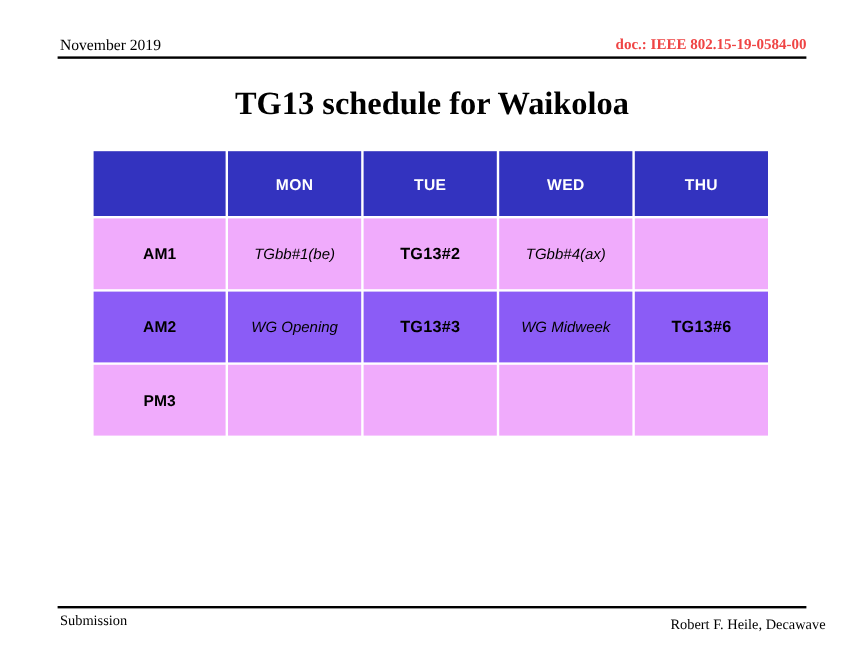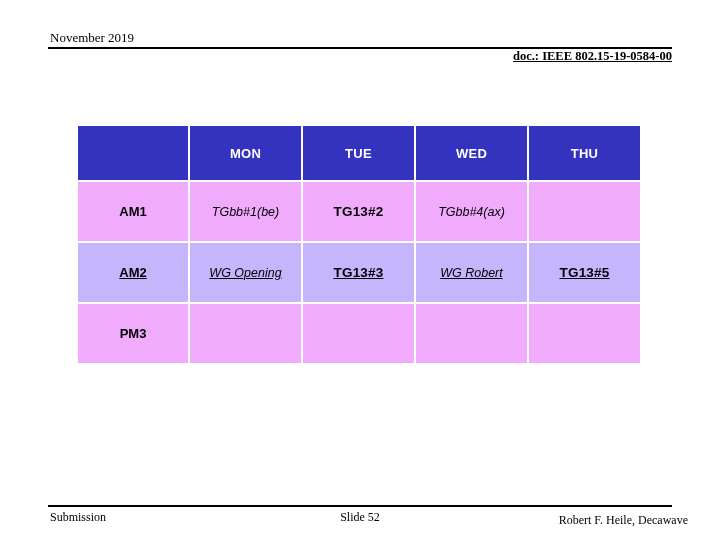--- a/index.html
+++ b/index.html
@@ -37,27 +37,26 @@
     font-family: "Liberation Serif", serif;
     font-size: 13px;
     font-weight: normal;
     color: #000000;
     white-space: nowrap;
     letter-spacing: 0px;
   }
   .doc-header-right {
     position: absolute;
     right: 0px;
-    top: 19px;
+    top: 0;
     font-family: "Liberation Serif", serif;
     font-size: 12.5px;
     font-weight: bold;
-    color: #000000;
-    white-space: nowrap;
-    text-decoration: underline;
+    color: #ef4444;
+    white-space: nowrap;
   }
   .header-rule {
     position: absolute;
     left: 48px;
     top: 47px;
     width: 624px;
     height: 0;
     border-top: 2px solid #000000;
   }
 
@@ -111,21 +110,21 @@
     vertical-align: top;
     padding-top: 12px;
     box-sizing: border-box;
     letter-spacing: 0.3px;
   }
   thead th.corner {
     background: #3333BF;
   }
 
   tbody tr.band-dark td { background: #f0abfc; }
-  tbody tr.band-light td { background: #c4b5fd; text-decoration: underline; }
+  tbody tr.band-light td { background: #8b5cf6; }
 
   tbody td {
     height: 59px;
     font-size: 12.5px;
     color: #000000;
     box-sizing: border-box;
   }
   tbody td.rowlabel {
     font-weight: bold;
     font-size: 13px;
@@ -185,20 +184,21 @@
 <body>
 
 <div class="slide">
 
   <div class="doc-header">
     <div class="doc-header-left">November 2019</div>
     <div class="doc-header-right">doc.: IEEE 802.15-19-0584-00</div>
   </div>
   <div class="header-rule"></div>
 
+  <div class="slide-title">TG13 schedule for Waikoloa</div>
 
   <div class="schedule-wrap">
     <table class="schedule">
       <colgroup>
         <col class="c-label">
         <col class="c-day">
         <col class="c-day">
         <col class="c-day">
         <col class="c-day">
       </colgroup>
@@ -218,36 +218,35 @@
           <td class="note">TGbb#1(be)</td>
           <td class="tg">TG13#2</td>
           <td class="note">TGbb#4(ax)</td>
           <td class="empty"></td>
         </tr>
 
         <tr class="band-light">
           <td class="rowlabel">AM2</td>
           <td class="note">WG Opening</td>
           <td class="tg">TG13#3</td>
-          <td class="note">WG Robert</td>
-          <td class="tg">TG13#5</td>
+          <td class="note">WG Midweek</td>
+          <td class="tg">TG13#6</td>
         </tr>
 
 
 
         <tr class="band-dark">
           <td class="rowlabel">PM3</td>
           <td class="empty"></td>
           <td class="empty"></td>
           <td class="empty"></td>
           <td class="empty"></td>
         </tr>
 
       </tbody>
     </table>
   </div>
 
   <div class="footer-rule"></div>
   <div class="footer-left">Submission</div>
-  <div class="footer-center">Slide 52</div>
   <div class="footer-right">Robert F. Heile, Decawave</div>
 
 </div>
 
 </body></html>

